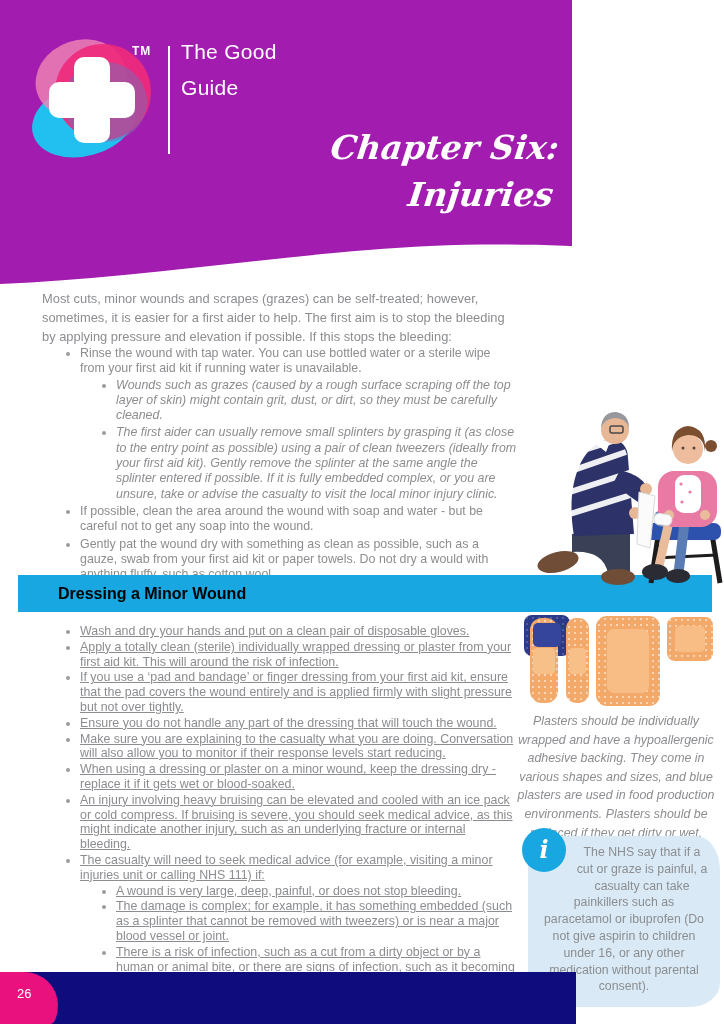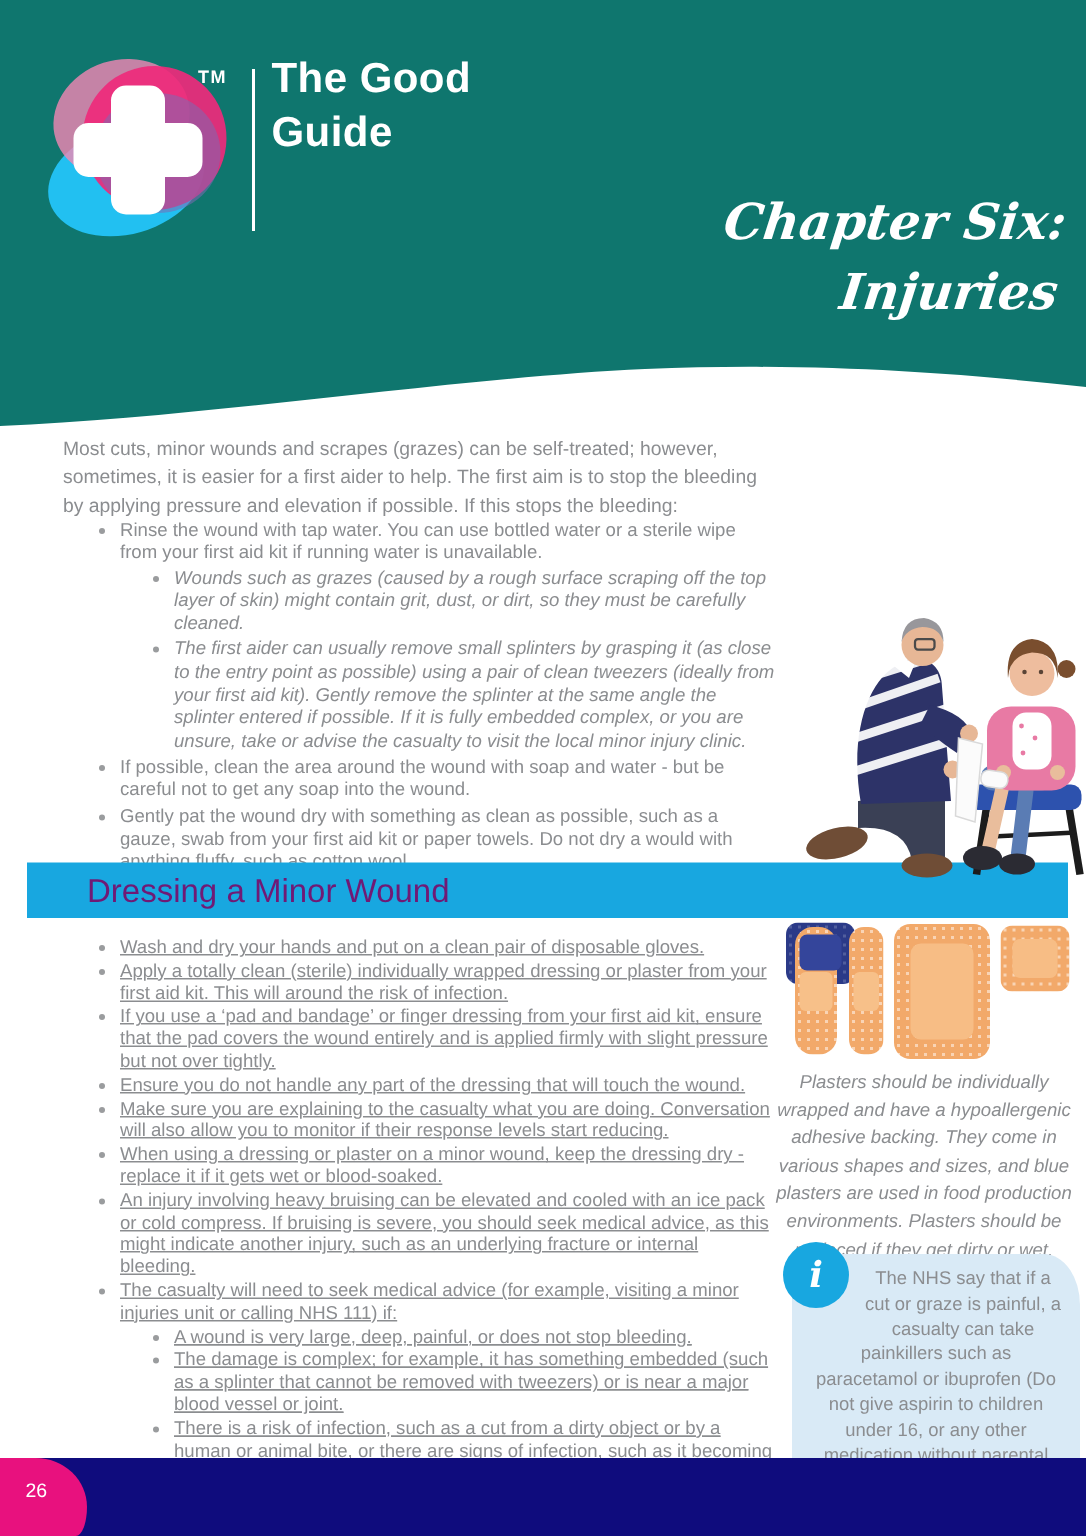--- a/index.html
+++ b/index.html
@@ -3,57 +3,57 @@
 <meta charset="utf-8">
 <style>
   * { margin:0; padding:0; box-sizing:border-box; }
   html,body { background:#ffffff; }
   .page {
     position:relative; width:724px; height:1024px; overflow:hidden;
     background:#ffffff; font-family:"Liberation Sans", sans-serif;
   }
 
   
-  .header { position:absolute; left:0; top:0; width:724px; height:290px; background:#0f766e; }
+  .header { position:absolute; left:0; top:0; width:572px; height:290px; background:#a21caf; }
   .wave { position:absolute; left:0; bottom:0; width:724px; height:64px; display:block; }
 
   .logo { position:absolute; left:33px; top:40px; width:118px; height:118px; }
   .blob { position:absolute; border-radius:50%; }
   .blob.cyan   { left:-2px; top:44px; width:106px; height:72px; background:#22c0f1; transform:rotate(-16deg); }
   .blob.lpink  { left:2px;  top:0px;  width:92px;  height:78px; background:#f387b4; opacity:.8; transform:rotate(-18deg); }
   .blob.magenta{ left:22px; top:4px;  width:96px;  height:96px; background:#ee2a7b; opacity:.92; transform:rotate(12deg); }
   .blob.purple { left:30px; top:22px; width:84px;  height:80px; background:#7e6ab2; opacity:.55; }
   .cross-v, .cross-h { position:absolute; background:#ffffff; }
   .cross-v { left:41px; top:17px; width:36px; height:86px; border-radius:10px; }
   .cross-h { left:16px; top:42px; width:86px; height:36px; border-radius:10px; }
 
   .tm { position:absolute; left:132px; top:44px; color:#ffffff; font-size:12px; font-weight:bold; letter-spacing:1px; }
   .logo-divider { position:absolute; left:168px; top:46px; width:2px; height:108px; background:#ffffff; }
-  .brand-title { position:absolute; left:181px; top:34px; color:#ffffff; font-weight:bold;
-                 font-size:28px; line-height:36px; letter-spacing:.3px; }
+  .brand-title { position:absolute; left:181px; top:34px; color:#ffffff; font-weight:normal;
+                 font-size:21px; line-height:36px; letter-spacing:.3px; }
   .chapter { position:absolute; right:16px; top:124px; text-align:right; color:#ffffff;
              font-family:"DejaVu Serif", serif; font-style:italic; font-weight:bold;
              font-size:33px; line-height:47px; transform:skewX(-7deg); }
 
   
   .content { position:absolute; left:42px; top:289px; width:476px; color:#8b8d90; font-size:12.9px; line-height:19px; }
   .content ul { margin-top:0; padding-left:38px; list-style:disc; }
   .content ul ul { margin-top:1px; padding-left:36px;font-style:italic; }
   .content li { margin-bottom:2px; font-size:12.4px; line-height:15.3px; }
   .content li::marker { color:#9a9c9e; }
 
   .content2 { position:absolute; left:42px; top:617px; width:476px; color:#8b8d90; }
   .content2 ul { margin-top:7px; padding-left:38px; list-style:disc; }
   .content2 ul ul { margin-top:1px; padding-left:36px; }
   .content2 li { margin-bottom:1px; font-size:12.4px; line-height:14.8px;text-decoration:underline; }
   .content2 li::marker { color:#9a9c9e; }
 
   
   .banner { position:absolute; left:18px; top:575px; width:694px; height:37px; background:#18a7e0; z-index:1; }
-  .banner span { display:block; padding-left:40px; line-height:37px; color:#701a75; font-weight:normal; font-size:22px; }
+  .banner span { display:block; padding-left:40px; line-height:37px; color:#000000; font-weight:bold; font-size:16px; }
 
   
   .rail { position:absolute; left:508px; top:386px; width:216px; height:582px; }
   .photo { position:absolute; left:0; top:0; width:216px; height:200px; z-index:2; }
 
   .plasters { position:absolute; left:16px; top:229px; width:192px; height:94px; }
   .plaster { position:absolute; background:#f2a96a;
              background-image:radial-gradient(rgba(255,255,255,.5) 1px, transparent 1.3px);
              background-size:6px 6px; }
   .strip1 { left:6px;  top:3px; width:28px; height:85px; border-radius:12px; }
@@ -76,21 +76,21 @@
 
   .infobox { position:absolute; left:20px; top:450px; width:192px; min-height:126px;
              background:#d9eaf6; border-radius:34px 24px 30px 26px / 26px 34px 24px 30px;
              padding:8px 12px 12px; color:#8b8d90; font-size:12.3px; line-height:16.8px; text-align:center; }
   .iicon { position:absolute; left:-6px; top:-8px; width:44px; height:44px; border-radius:50%;
            background:#18a7e0; color:#ffffff; font-family:"DejaVu Serif", serif; font-weight:bold; font-style:italic;
            font-size:24px; line-height:44px; text-align:center; }
   .ifloat { float:left; width:36px; height:34px; }
 
   
-  .footer { position:absolute; left:0; top:972px; width:724px; height:52px; background:#0f0c7d; }
+  .footer { position:absolute; left:0; top:972px; width:576px; height:52px; background:#0f0c7d; }
   .pagebadge { position:absolute; left:0; top:0; width:58px; height:52px; background:#e8117e;
                border-top-right-radius:46px 44px; border-bottom-right-radius:10px 26px; }
   .pagebadge span { position:absolute; left:17px; top:14px; color:#ffffff; font-size:13px; }
 </style>
 </head>
 <body>
 
 <div class="page">
 
   <header class="header">

